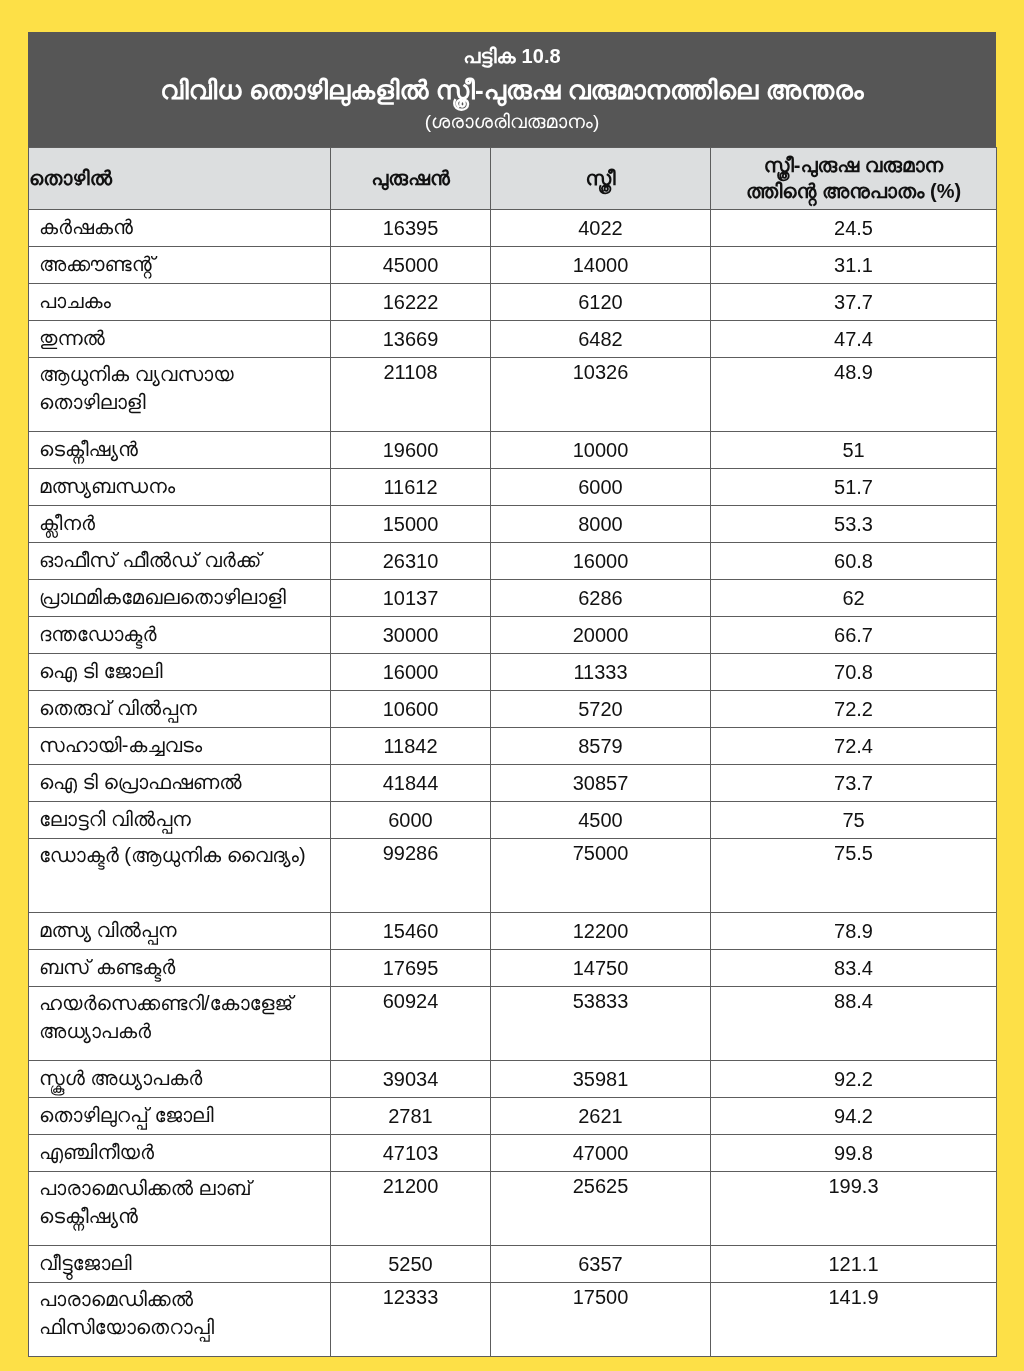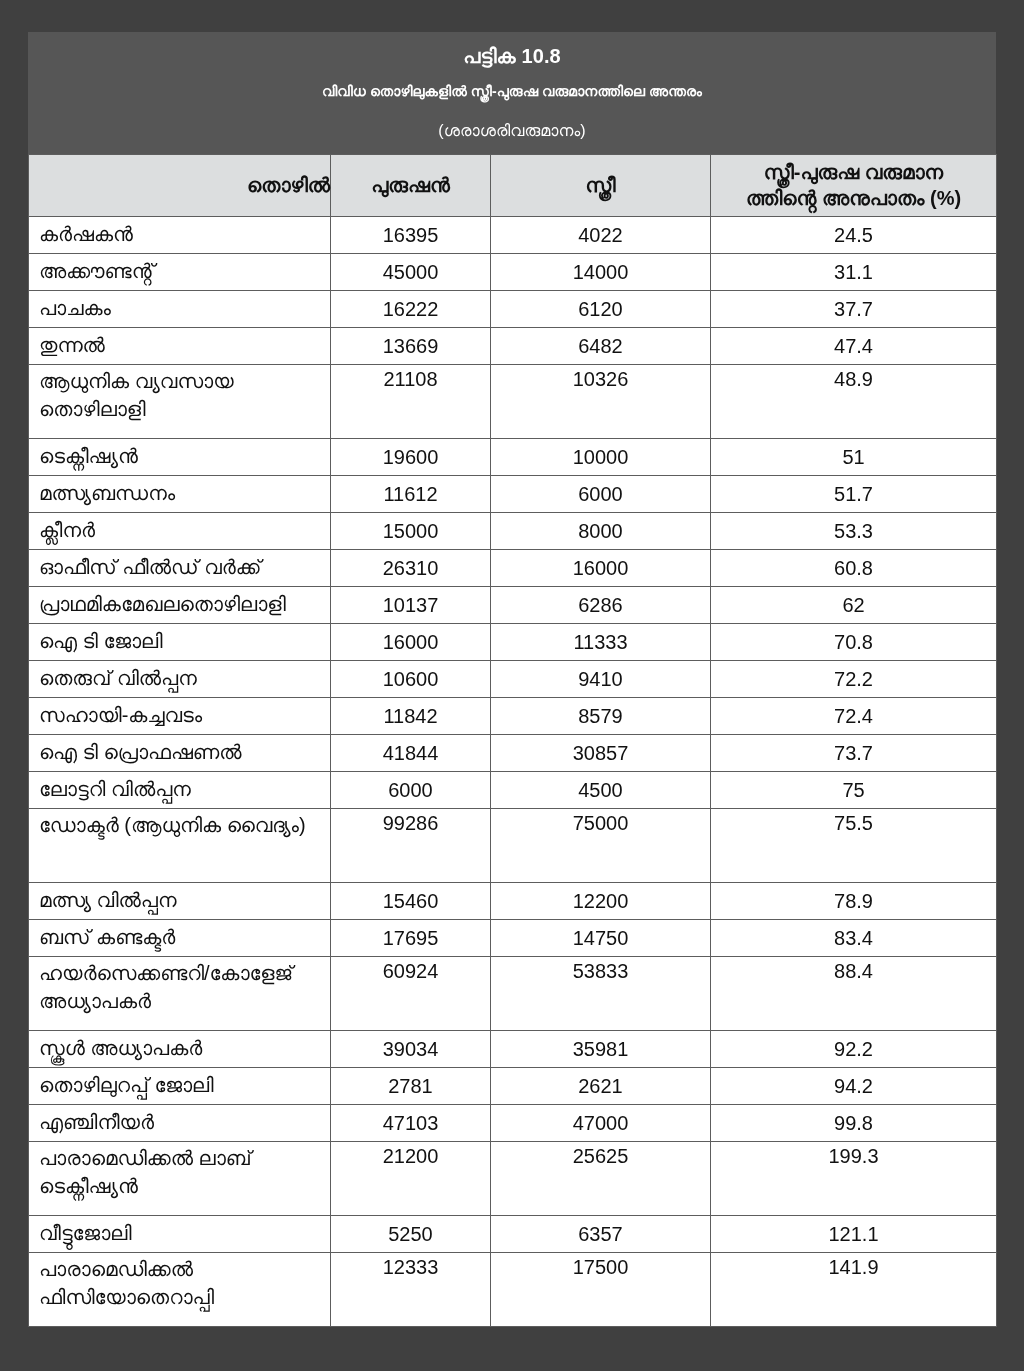--- a/index.html
+++ b/index.html
@@ -13,21 +13,21 @@
     height: 1371px;
     font-family: "Liberation Sans", "DejaVu Sans", sans-serif;
     color: #111111;
     overflow: hidden;
   }
 
   .page {
     width: 1024px;
     height: 1371px;
     position: relative;
-    background: #404040;
+    background: #fde047;
     box-sizing: border-box;
   }
 
   .table-wrap {
     position: absolute;
     left: 28px;
     top: 32px;
     width: 968px;
   }
 
@@ -43,28 +43,28 @@
   .title-line {
     display: block;
     line-height: 1.33;
     letter-spacing: 0.1px;
   }
   .title-number {
     font-size: 20px;
     font-weight: bold;
   }
   .title-main {
-    font-size: 14px;
+    font-size: 26px;
     font-weight: bold;
-    margin-top: 12px;
+    margin-top: 3px;
   }
   .title-sub {
-    font-size: 16px;
+    font-size: 19px;
     font-weight: normal;
-    margin-top: 20px;
+    margin-top: 2px;
   }
 
   
   table.data {
     border-collapse: collapse;
     width: 968px;
     table-layout: fixed;
     background: #ffffff;
   }
   table.data col.c-job    { width: 302px; }
@@ -83,21 +83,21 @@
     background: #dcdedf;
     color: #111111;
     font-size: 20px;
     font-weight: bold;
     text-align: center;
     height: 62px;
     padding: 4px 8px;
     line-height: 1.28;
     box-sizing: border-box;
   }
-  thead th.job-head { text-align: right; }
+  thead th.job-head { text-align: left; }
 
   tbody td {
     font-size: 20px;
     height: 37px;
     box-sizing: border-box;
   }
   tbody td.job {
     text-align: left;
     padding: 3px 6px 4px 10px;
     line-height: 1.36;
@@ -199,29 +199,35 @@
             <td class="num">16000</td>
             <td class="num">60.8</td>
           </tr>
           <tr>
             <td class="job">പ്രാഥമികമേഖലതൊഴിലാളി</td>
             <td class="num">10137</td>
             <td class="num">6286</td>
             <td class="num">62</td>
           </tr>
           <tr>
+            <td class="job">ദന്തഡോക്ടർ</td>
+            <td class="num">30000</td>
+            <td class="num">20000</td>
+            <td class="num">66.7</td>
+          </tr>
+          <tr>
             <td class="job">ഐ ടി ജോലി</td>
             <td class="num">16000</td>
             <td class="num">11333</td>
             <td class="num">70.8</td>
           </tr>
           <tr>
             <td class="job">തെരുവ് വിൽപ്പന</td>
             <td class="num">10600</td>
-            <td class="num">9410</td>
+            <td class="num">5720</td>
             <td class="num">72.2</td>
           </tr>
           <tr>
             <td class="job">സഹായി-കച്ചവടം</td>
             <td class="num">11842</td>
             <td class="num">8579</td>
             <td class="num">72.4</td>
           </tr>
           <tr>
             <td class="job">ഐ ടി പ്രൊഫഷണൽ</td>

